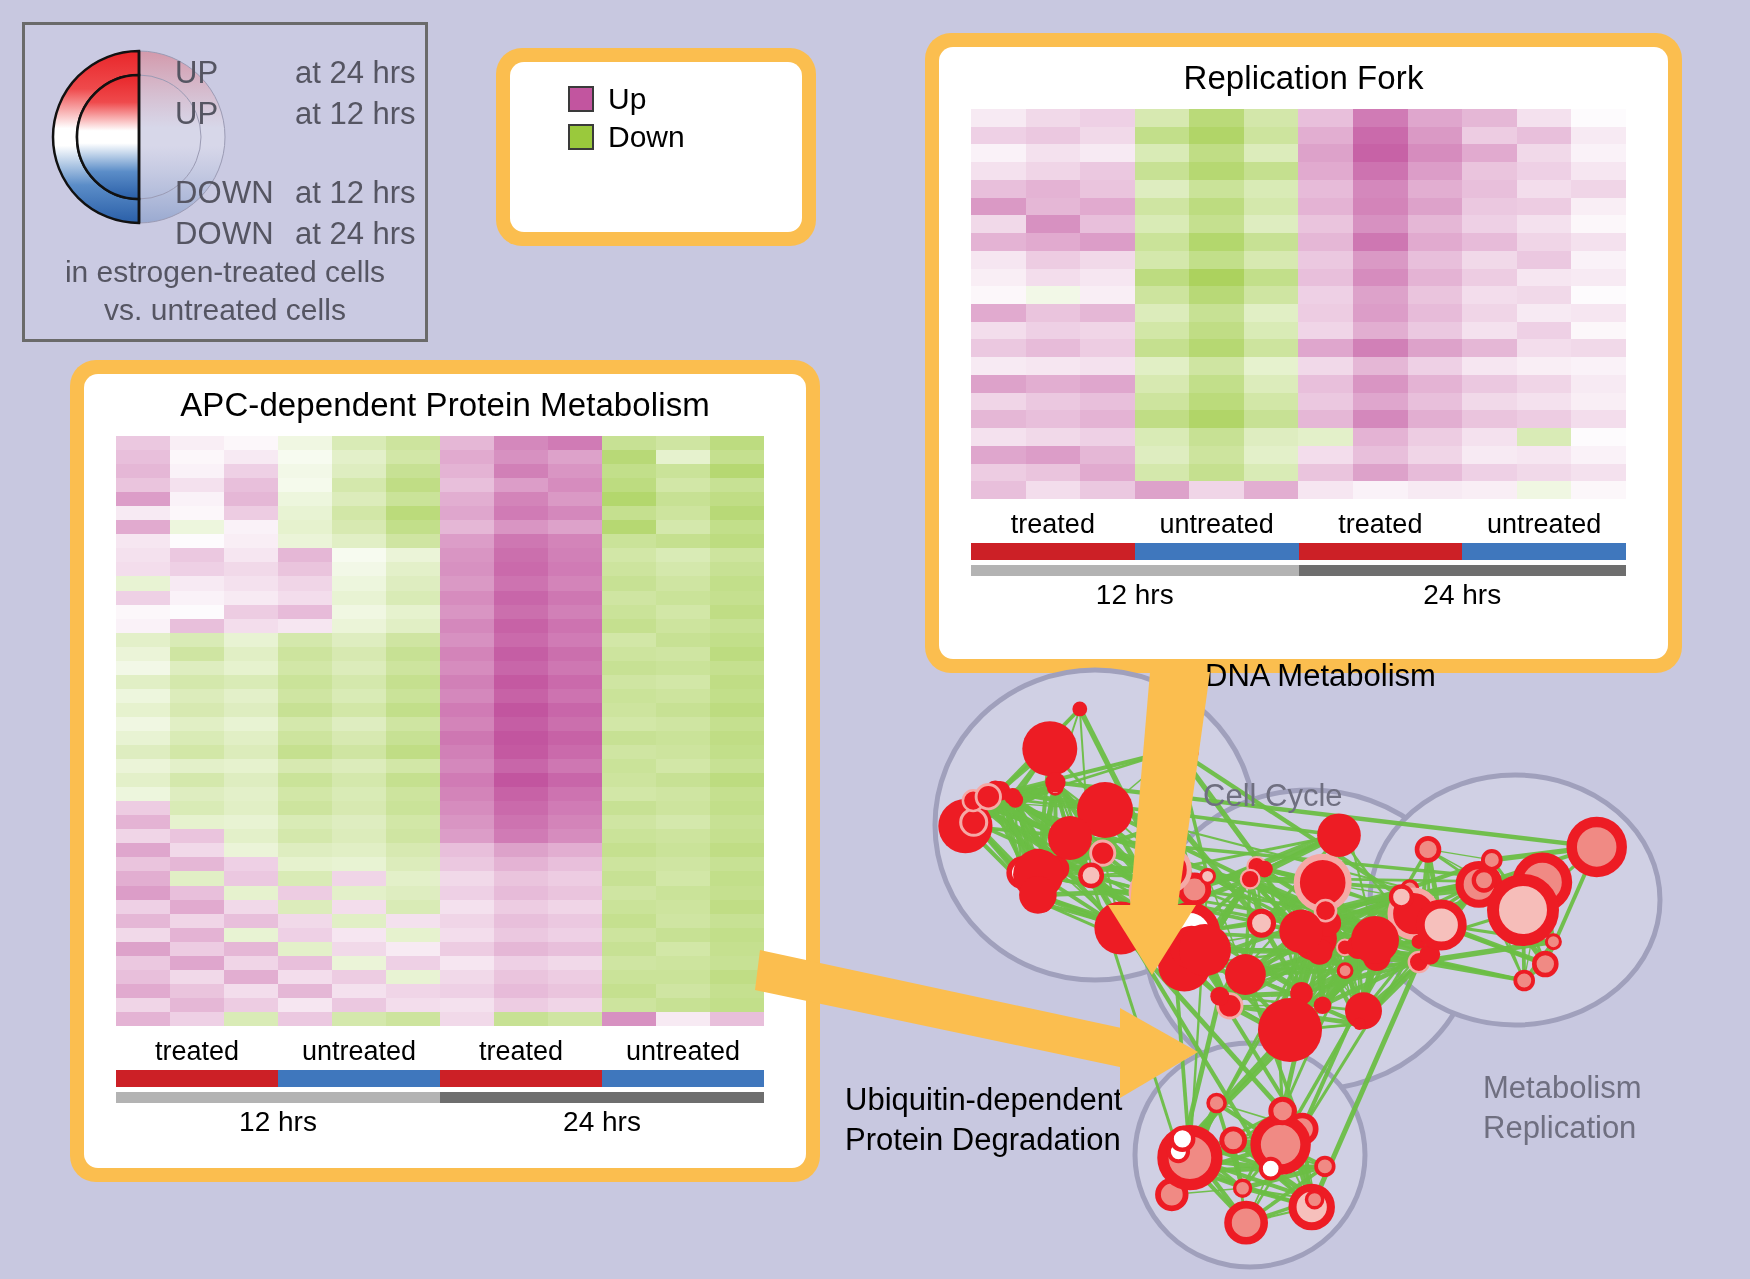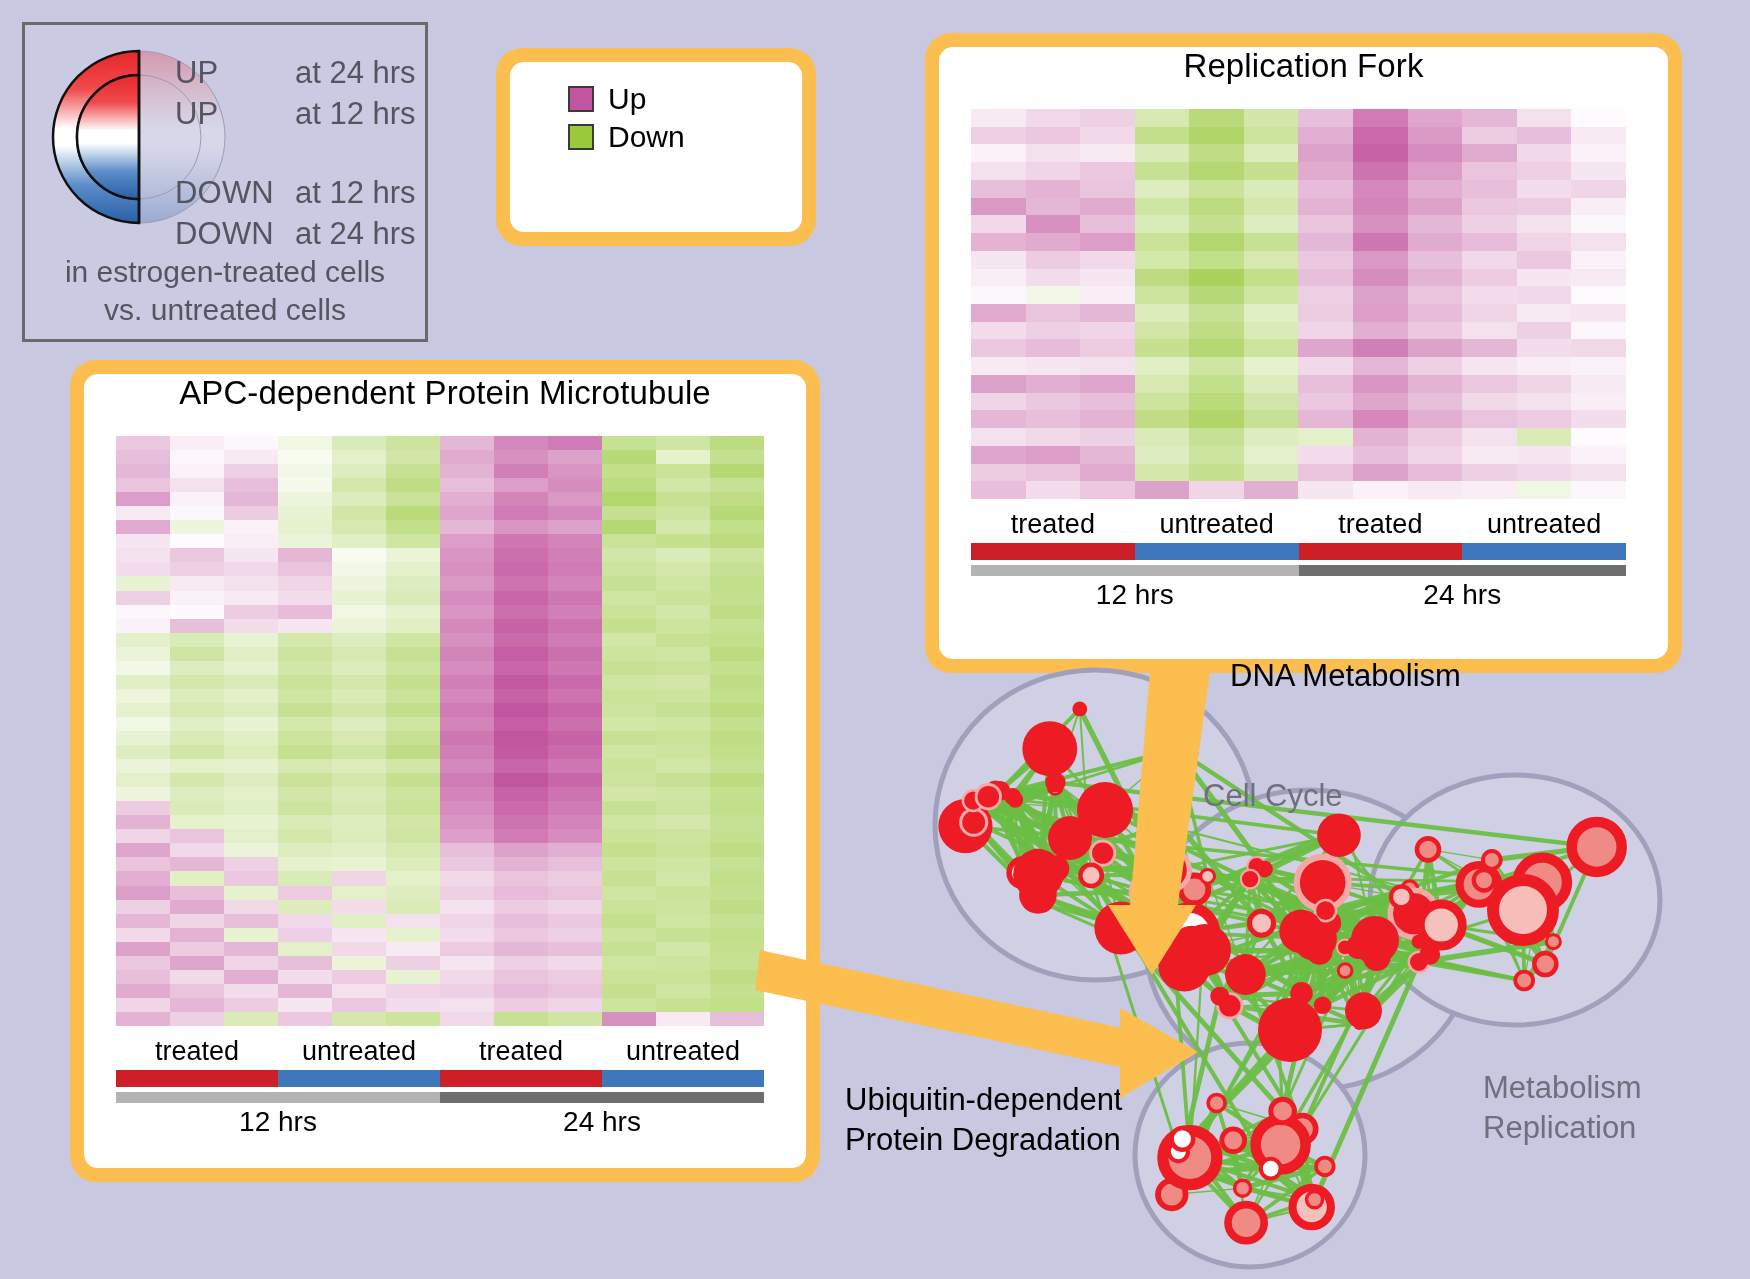--- a/index.html
+++ b/index.html
@@ -31,21 +31,21 @@
   .panel{
     position:absolute;background:#fbbe4f;border-radius:26px;
     box-sizing:border-box;padding:14px;
   }
   .panel-inner{
     width:100%;height:100%;background:#ffffff;border-radius:14px;
     box-sizing:border-box;position:relative;overflow:hidden;
   }
   .panel-title{
     text-align:center;font-size:33px;color:#000;font-weight:400;
-    letter-spacing:.1px;
+    padding-top:12px;letter-spacing:.1px;
   }
 
   
   #key-panel{left:496px;top:48px;width:320px;height:198px;}
   #key-panel .panel-inner{padding:14px 16px;}
   .key-head{font-size:30px;color:#000;text-align:center;line-height:1.16;}
   .key-items{margin-top:4px;padding-left:42px;}
   .key-item{display:flex;align-items:center;gap:14px;height:38px;}
   .swatch{width:26px;height:26px;border:2px solid #3a3a3a;box-sizing:border-box;}
   .key-label{font-size:30px;color:#000;}
@@ -439,21 +439,21 @@
         <div class="hrs">
           <span>12 hrs</span>
           <span>24 hrs</span>
         </div>
       </div>
     </div>
   </div>
 
   <div class="panel" id="apc-panel">
     <div class="panel-inner">
-      <div class="panel-title">APC-dependent Protein Microtubule</div>
+      <div class="panel-title">APC-dependent Protein Metabolism</div>
       <div class="hm" id="hm-apc" style="left: 32px; top: 62px; width: 648px; height: 590px; grid-template-columns: repeat(12, 1fr); grid-template-rows: repeat(42, 1fr);">
           <div style="background:rgb(235,200,224)"></div>
           <div style="background:rgb(249,238,245)"></div>
           <div style="background:rgb(252,247,250)"></div>
           <div style="background:rgb(240,247,226)"></div>
           <div style="background:rgb(217,235,182)"></div>
           <div style="background:rgb(205,228,158)"></div>
           <div style="background:rgb(229,183,214)"></div>
           <div style="background:rgb(212,136,188)"></div>
           <div style="background:rgb(208,123,181)"></div>
@@ -1586,21 +1586,21 @@
           <circle cx="409.6" cy="589.6" r="8.1" fill="#f08a84" stroke="#ed1c24" stroke-width="3.4"></circle>
           <circle cx="300.0" cy="340.0" r="26.0" fill="#ed1c24"></circle>
           <circle cx="470.0" cy="330.0" r="24.0" fill="#ed1c24"></circle>
           <circle cx="200.0" cy="200.0" r="28.0" fill="#ed1c24"></circle>
           <circle cx="165.0" cy="228.0" r="22.0" fill="#ed1c24"></circle>
           <circle cx="385.0" cy="420.0" r="32.0" fill="#ed1c24"></circle>
           <circle cx="618.0" cy="300.0" r="30.0" fill="#f6bdb9" stroke="#ed1c24" stroke-width="12.0"></circle>
         </g>
     </svg>
 
-    <div class="clabel dark" style="left:300px;top:48px;margin-left:25px;">DNA Metabolism</div>
+    <div class="clabel dark" style="left:300px;top:48px;">DNA Metabolism</div>
     <div class="clabel" style="left:298px;top:168px;">Cell Cycle</div>
     <div class="clabel" style="left:578px;top:460px;">Metabolism</div>
     <div class="clabel" style="left:578px;top:500px;">Replication</div>
     <div class="clabel dark" style="left:-60px;top:512px;">Protein Degradation</div>
     <div class="clabel dark" style="left:-60px;top:472px;">Ubiquitin-dependent</div>
   </div>
 
   <svg id="connectors" viewBox="0 0 1750 1279">
 
     <path d="M1150 672 L1210 672 L1173 940 L1128 930 Z" fill="#fbbe4f"></path>

